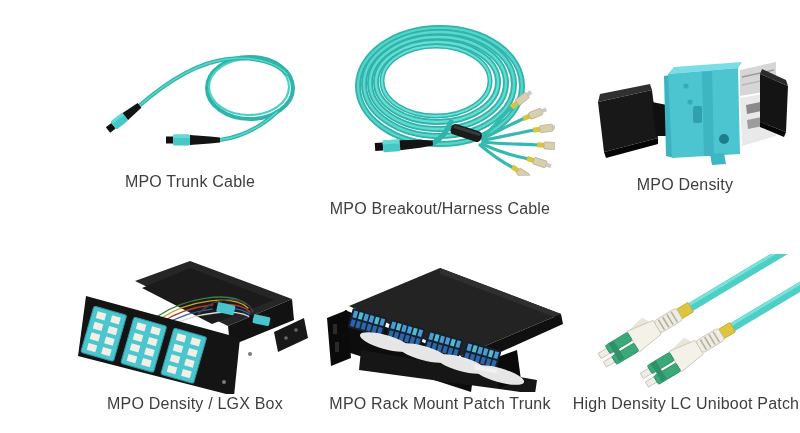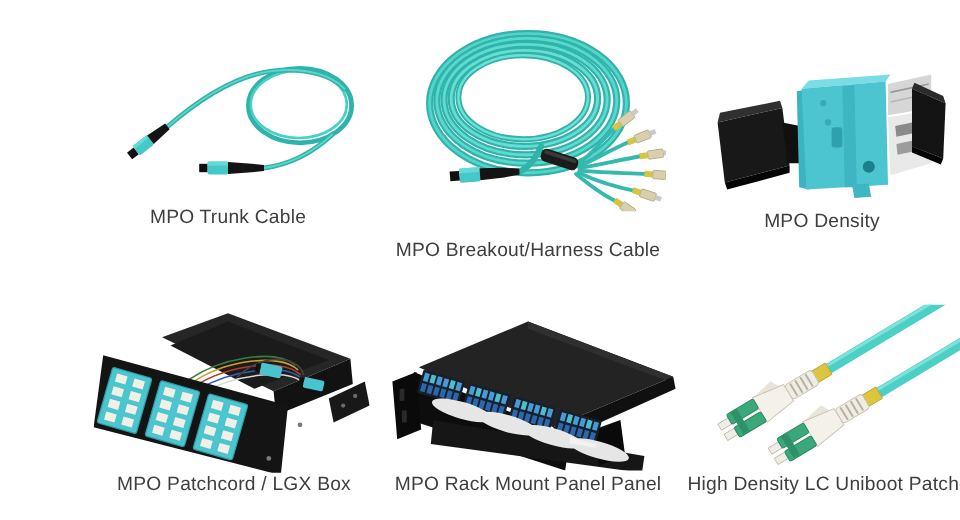--- a/index.html
+++ b/index.html
@@ -236,21 +236,21 @@
             <rect x="20" y="26" width="9" height="7" fill="#f2efe6"></rect>
           <rect x="5" y="37" width="9" height="7" fill="#f2efe6"></rect>
             <rect x="20" y="37" width="9" height="7" fill="#f2efe6"></rect>
         </g>
       </g>
       <g>
         <circle cx="172" cy="100" r="2" fill="#7a7a7a"></circle>
         <circle cx="146" cy="128" r="2" fill="#7a7a7a"></circle>
       </g>
     </svg>
-    <figcaption class="caption">MPO Patchcord / LGX Box</figcaption>
+    <figcaption class="caption">MPO Density / LGX Box</figcaption>
   </figure>
 
   <figure class="card c5">
     <svg class="photo" width="240" height="130" viewBox="0 0 240 130">
       <g>
         <polygon points="115,6 236,52 136,94 24,44" fill="#232323"></polygon>
         <polygon points="115,6 236,52 232,56 115,12" fill="#2f2f2f"></polygon>
         <polygon points="236,52 136,94 140,106 238,62" fill="#101010"></polygon>
         <polygon points="20,48 150,102 146,130 10,86" fill="#0d0d0d"></polygon>
         <polygon points="36,88 212,118 210,132 34,108" fill="#161616"></polygon>
@@ -321,21 +321,21 @@
             <rect x="30" y="11" width="4" height="7" fill="#2d66ab"></rect>
         </g>
       </g>
       <g fill="#f2f2f2" opacity="0.95">
         <ellipse cx="60" cy="80" rx="26" ry="7" transform="rotate(16 60 80)"></ellipse>
         <ellipse cx="98" cy="91" rx="26" ry="7" transform="rotate(16 98 91)"></ellipse>
         <ellipse cx="136" cy="102" rx="26" ry="7" transform="rotate(16 136 102)"></ellipse>
         <ellipse cx="174" cy="113" rx="26" ry="7" transform="rotate(16 174 113)"></ellipse>
       </g>
     </svg>
-    <figcaption class="caption">MPO Rack Mount Panel Panel</figcaption>
+    <figcaption class="caption">MPO Rack Mount Patch Trunk</figcaption>
   </figure>
 
   <figure class="card c6">
     <svg class="photo" width="260" height="134" viewBox="0 0 260 134">
       <g transform="translate(36,98) rotate(-31)">
         <rect x="87" y="-4.5" width="130" height="9" fill="#4ccfc5"></rect>
         <rect x="87" y="-4" width="130" height="2.5" fill="#7fe2da"></rect>
         <rect x="74" y="-5.5" width="13" height="11" fill="#dec53f" stroke="#b8a22e" stroke-width="0.7"></rect>
         <rect x="48" y="-7" width="26" height="14" rx="3" fill="#efece2" stroke="#c9c4b6" stroke-width="0.8"></rect>
         <g stroke="#b5b0a2" stroke-width="1.6">

